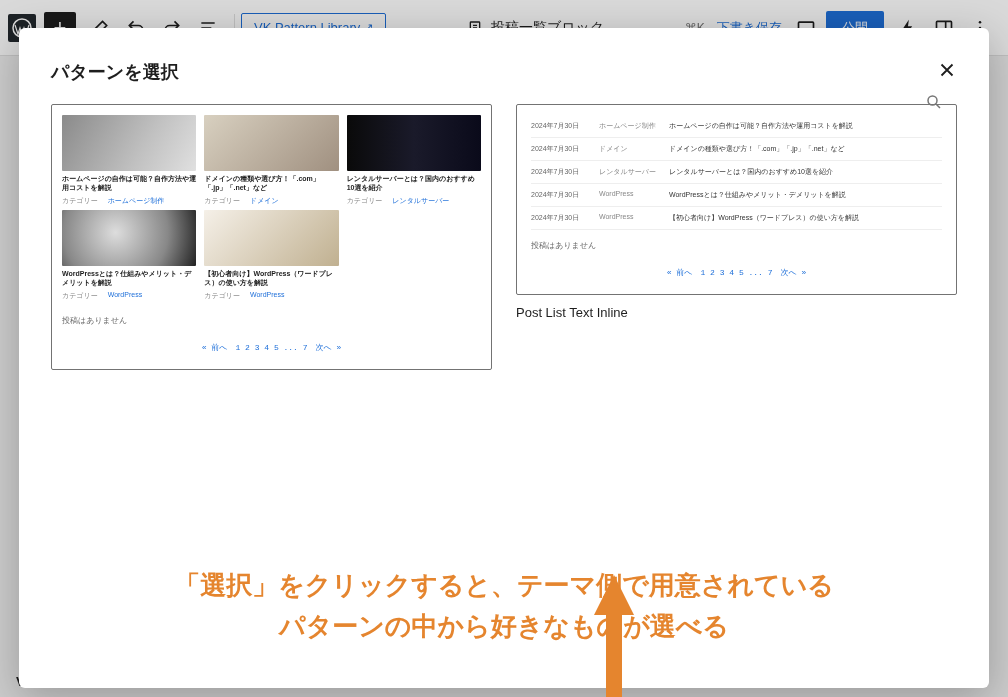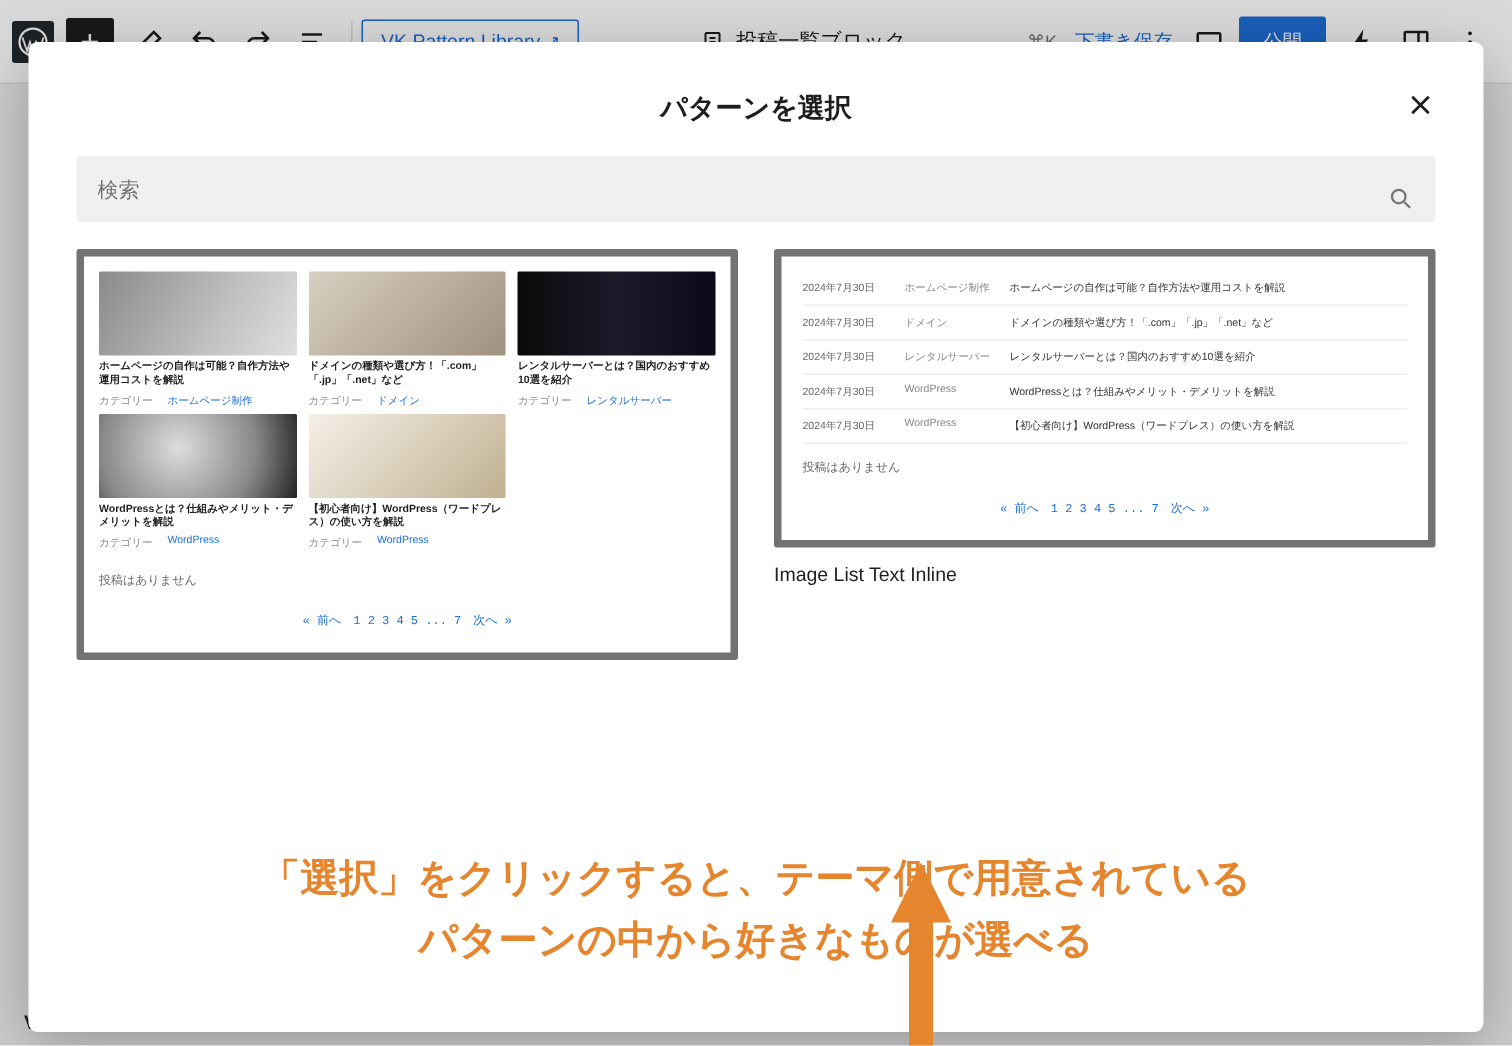--- a/index.html
+++ b/index.html
@@ -14,30 +14,30 @@
 .divider { width: 1px; height: 28px; background: #e0e0e0; margin: 0 6px; }
 .vk-link { color: #1e6fd9; border: 1px solid #1e6fd9; padding: 6px 12px; font-size: 13px; border-radius: 2px; cursor: pointer; display: flex; align-items: center; gap: 4px; }
 .vk-link::after { content: "↗"; font-size: 11px; }
 .center-title { flex: 1; text-align: center; display: flex; align-items: center; justify-content: center; gap: 8px; color: #1e1e1e; font-size: 14px; }
 .keyshort { color: #757575; font-size: 12px; margin-right: 12px; }
 .draft-save { color: #1e6fd9; font-size: 13px; cursor: pointer; margin-right: 8px; }
 .publish-btn { background: #1e6fd9; color: #fff; padding: 8px 16px; font-size: 13px; border-radius: 2px; cursor: pointer; margin-right: 8px; }
 
 .overlay { position: absolute; top: 0; left: 0; right: 0; bottom: 0; background: rgba(0,0,0,0.15); display: flex; align-items: flex-start; justify-content: center; padding-top: 28px; }
 .modal { width: 970px; height: 660px; background: #fff; border-radius: 6px; box-shadow: 0 10px 40px rgba(0,0,0,0.25); padding: 32px; position: relative; }
-.modal-title { font-size: 18px; font-weight: 600; color: #1e1e1e; margin-bottom: 20px; text-align: center; }
+.modal-title { font-size: 18px; font-weight: 600; color: #1e1e1e; margin-bottom: 20px; }
 .close-x { position: absolute; top: 28px; right: 28px; width: 28px; height: 28px; cursor: pointer; display: flex; align-items: center; justify-content: center; }
 .close-x svg { width: 22px; height: 22px; }
 .search-bar { width: 100%; height: 44px; background: #f0f0f1; border: none; padding: 0 44px 0 14px; font-size: 14px; color: #1e1e1e; border-radius: 2px; margin-bottom: 18px; }
 .search-wrap { position: relative; }
 .search-icon { position: absolute; right: 14px; top: 50%; transform: translateY(-50%); color: #757575; }
 
 .patterns-row { display: flex; gap: 24px; align-items: flex-start; }
 .pattern-card { cursor: pointer; }
-.pattern-preview { border: 5px solid #737373; border-radius: 2px; background: #fff; overflow: hidden; }
+.pattern-preview { border: 1px solid #737373; border-radius: 2px; background: #fff; overflow: hidden; }
 .pattern-label { font-size: 13px; color: #1e1e1e; margin-top: 10px; }
 
 
 .pgrid { width: 460px; }
 .pgrid-inner { padding: 10px; }
 .pgrid-row { display: flex; gap: 8px; margin-bottom: 4px; }
 .pcard { flex: 1; }
 .pcard-img { width: 100%; height: 56px; background: linear-gradient(135deg, #2a2a2a 0%, #555 50%, #888 100%); border-radius: 1px; position: relative; overflow: hidden; }
 .pcard-img.img1 { background: linear-gradient(120deg, #8a8a8a 0%, #c0c0c0 60%, #e0e0e0 100%); }
 .pcard-img.img2 { background: linear-gradient(135deg, #d8d0c0 0%, #a09080 100%); }
@@ -139,21 +139,20 @@
 
 <div class="overlay">
   <div class="modal">
     <div class="modal-title">パターンを選択</div>
     <div class="close-x">
       <svg viewBox="0 0 24 24" fill="none" stroke="#1e1e1e" stroke-width="2">
           <path d="M6 6l12 12M18 6L6 18"></path>
         </svg>
     </div>
     <div class="search-wrap">
-      <input class="search-bar" placeholder="検索" style="">
       <span class="search-icon">
         <svg width="18" height="18" viewBox="0 0 24 24" fill="none" stroke="currentColor" stroke-width="2">
             <circle cx="10" cy="10" r="6"></circle>
             <path d="M15 15l5 5"></path>
           </svg>
       </span>
     </div>
 
     <div class="patterns-row">
 
@@ -236,21 +235,21 @@
               </div>
             <div class="trow">
                 <span class="tdate">2024年7月30日</span>
                 <span class="tcat">WordPress</span>
                 <span class="ttitle">【初心者向け】WordPress（ワードプレス）の使い方を解説</span>
               </div>
             <div class="no-posts">投稿はありません</div>
             <div class="pagi">« 前へ　1 2 3 4 5 ... 7　次へ »</div>
           </div>
         </div>
-        <div class="pattern-label">Image List Text Inline</div>
+        <div class="pattern-label">Post List Text Inline</div>
       </div>
     </div>
 
     <div class="annotation">
       <div class="annotation-arrow">
         <svg viewBox="0 0 60 140">
             <path d="M30 0 L50 40 L38 40 L38 140 L22 140 L22 40 L10 40 Z" fill="#e5852e"></path>
           </svg>
       </div>
       <div class="annotation-text">

